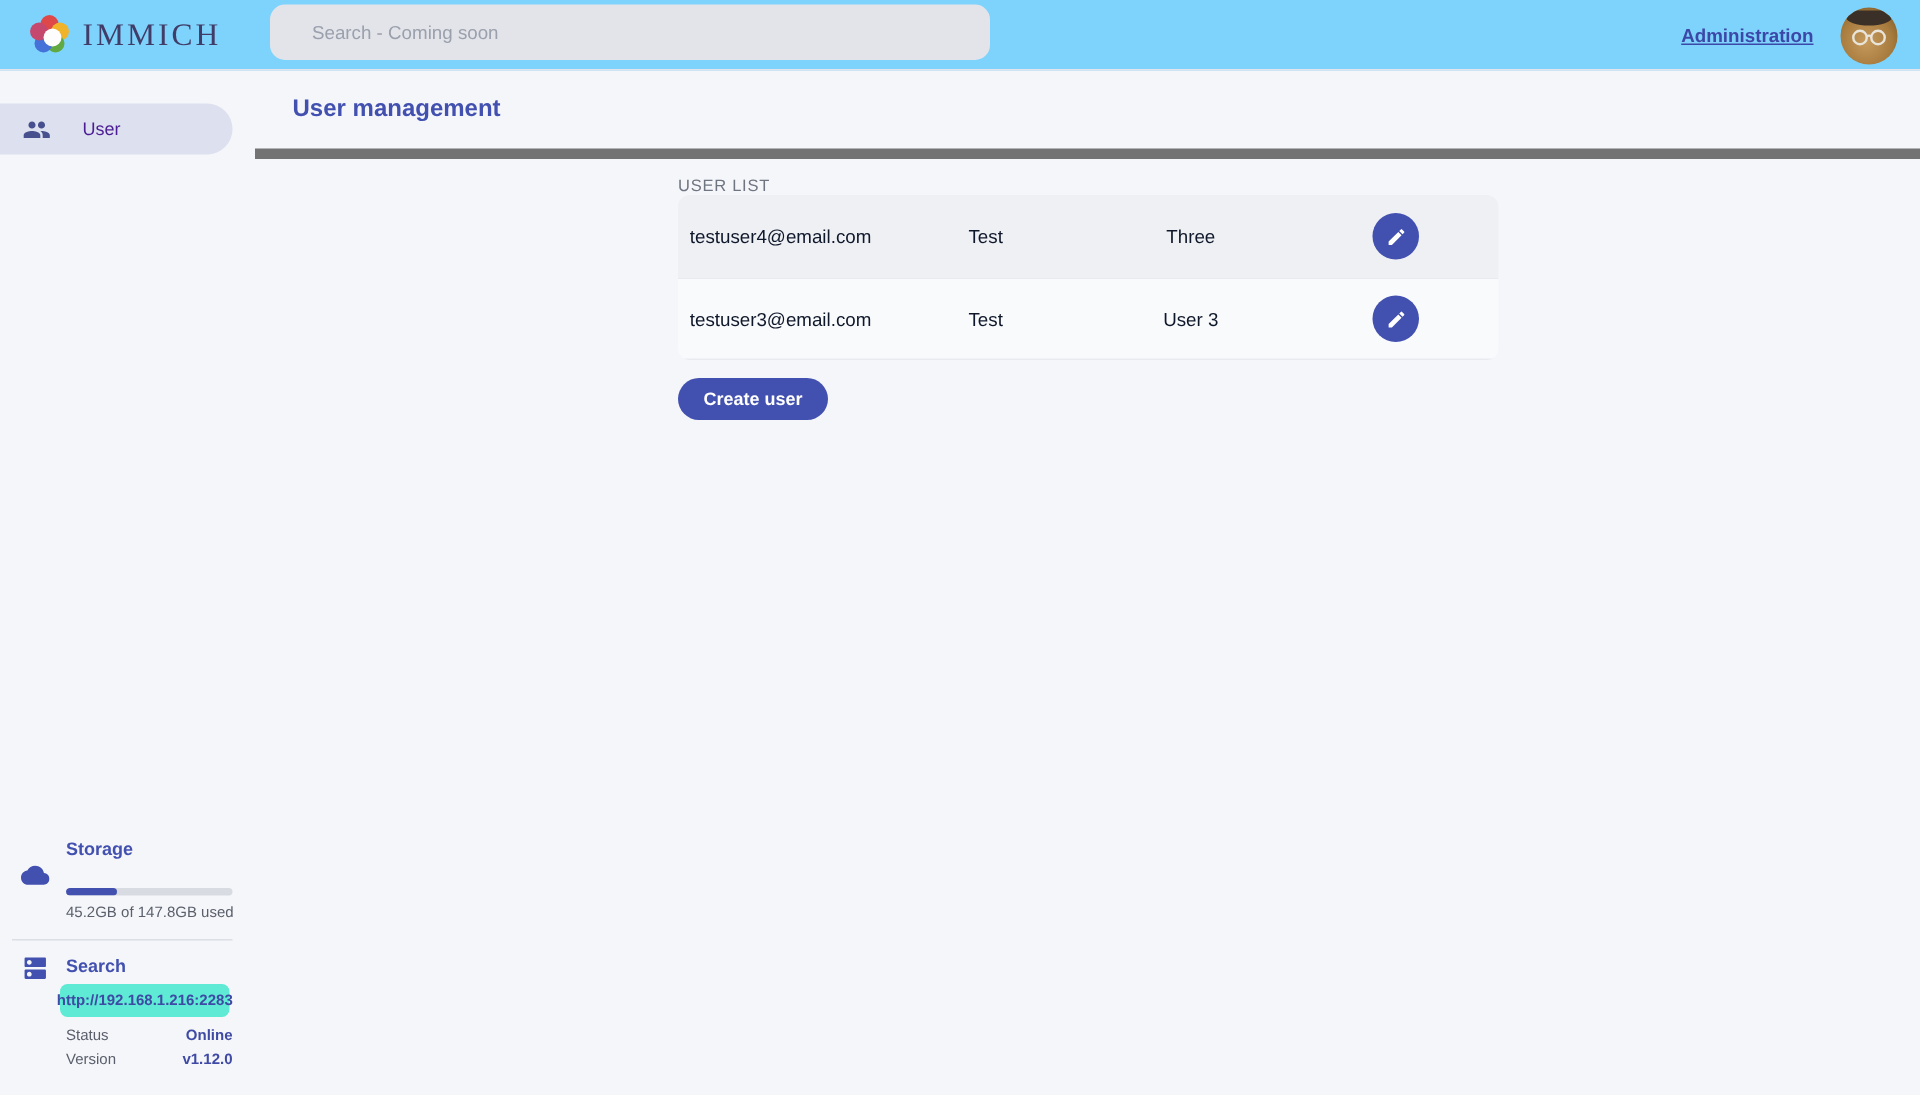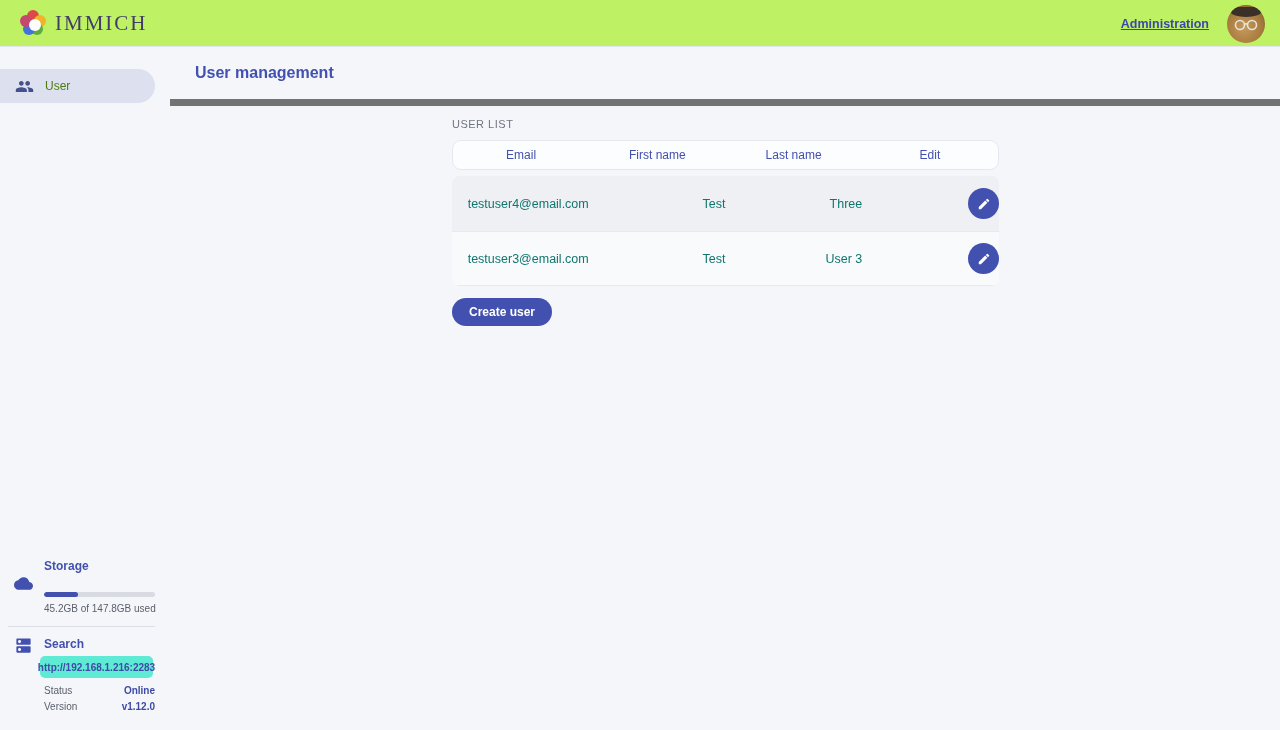--- a/index.html
+++ b/index.html
@@ -1,20 +1,20 @@
 <!DOCTYPE html>
 <html><head>
 <meta charset="utf-8">
 <style>
   * { margin:0; padding:0; box-sizing:border-box; }
   html,body { width:1280px; height:730px; overflow:hidden;
     font-family:"Liberation Sans", sans-serif; background:#f5f6fa; }
 
   
-  .topbar { position:relative; height:47px; background:#bef264;
+  .topbar { position:relative; height:47px; background:#7dd3fc;
     border-bottom:1px solid #e2e4ee; }
   .logo-group { position:absolute; left:20px; top:10px; display:flex; align-items:center; gap:9px; }
   .flower { position:relative; width:26px; height:26px; }
   .flower span { position:absolute; width:12px; height:12px; border-radius:50%; }
   .petal-top    { left:7px;  top:0;    background:#de4848; }
   .petal-right  { left:14px; top:5px;  background:#f0b32a; }
   .petal-br     { left:11px; top:13px; background:#61aa43; }
   .petal-bl     { left:3px;  top:13px; background:#4472d8; }
   .petal-left   { left:0;    top:5px;  background:#c5486e; }
   .flower-center{ left:9px;  top:9px;  width:8px; height:8px; background:#fdfdfd; }
@@ -39,21 +39,21 @@
   
   .page { display:flex; height:683px; }
   .sidebar { position:relative; width:170px; flex:none; }
   .content { flex:1; }
 
   
   .nav-item { position:absolute; left:0; top:22px; width:155px; height:34px;
     background:#dde0ee; border-radius:0 17px 17px 0;
     display:flex; align-items:center; cursor:pointer; }
   .nav-item .nav-icon { margin-left:15px; display:flex; }
-  .nav-item .nav-label { margin-left:11px; font-size:12px; color:#4d7c0f; }
+  .nav-item .nav-label { margin-left:21px; font-size:12px; color:#4c1d95; }
 
   .side-bottom-label { position:absolute; left:44px; font-size:12px; font-weight:700; color:#4250af; }
   .side-icon { position:absolute; left:14px; display:flex; }
 
   .progress-track { position:absolute; left:44px; top:545px; width:111px; height:5px;
     border-radius:3px; background:#d9dbe3; overflow:hidden; }
   .progress-fill { height:100%; background:#4250af; border-radius:3px; }
   .usage-text { position:absolute; left:44px; top:556px; font-size:10px; color:#5a5f6b; }
 
   .side-divider { position:absolute; left:8px; top:579px; width:147px; height:1px; background:#dcdee6; }
@@ -64,32 +64,32 @@
   .kv-row { position:absolute; left:44px; width:111px; display:flex; justify-content:space-between; }
   .kv-key { font-size:10px; color:#5a5f6b; }
   .kv-val { font-size:10px; font-weight:700; color:#3f4aa5; }
 
   
   .content-header { height:59px; border-bottom:7px solid #737373;
     display:flex; align-items:center; padding-left:25px; }
   .page-title { font-size:16px; font-weight:600; color:#4250af; }
 
   .content-body { padding:12px 0 0 282px; }
-  .section-label { font-size:11px; letter-spacing:0.5px; color:#707582; margin-bottom:10px; }
+  .section-label { font-size:11px; letter-spacing:0.5px; color:#707582; }
 
   .user-table { width:547px; }
   .table-header { height:30px; background:#fcfdfe; border:1px solid #e6e8ef;
     border-radius:9px; display:flex; align-items:center; margin-bottom:6px; }
   .table-header .th { flex:1; text-align:center; font-size:12px; font-weight:500; color:#4250af; }
 
   .table-rows { border-radius:8px; overflow:hidden; }
   .table-row { height:55px; display:flex; align-items:center; }
   .table-row:nth-child(odd)  { background:#eef0f4; }
   .table-row:nth-child(even) { background:#f9fafc; border-top:1px solid #e8eaef; border-bottom:1px solid #e8eaef; }
-  .table-row .td { flex:1; text-align:right; font-size:12.5px; color:#0f766e; }
+  .table-row .td { flex:1; text-align:center; font-size:12.5px; color:#0f172a; }
   .edit-btn { width:31px; height:31px; border-radius:50%; border:none; background:#4250af;
     display:inline-flex; align-items:center; justify-content:center; cursor:pointer; }
 
   .create-btn { margin-top:12px; height:28px; padding:0 17px; border:none; border-radius:14px;
     background:#4250af; color:#ffffff; font-size:12px; font-weight:700; cursor:pointer;
     font-family:"Liberation Sans", sans-serif; }
 </style>
 </head>
 <body>
 
@@ -99,20 +99,21 @@
       <span class="petal-top"></span>
         <span class="petal-right"></span>
         <span class="petal-br"></span>
       <span class="petal-bl"></span>
         <span class="petal-left"></span>
         <span class="flower-center"></span>
     </div>
     <div class="logotype">IMMICH</div>
   </div>
 
+  <input class="searchbar" disabled="" placeholder="Search - Coming soon" style="">
 
   <div class="topbar-right">
     <span class="admin-link">Administration</span>
     <div class="avatar">
       <svg width="26" height="12" viewBox="0 0 26 12">
         <circle cx="7" cy="6" r="4.5" fill="none" stroke="#e8e4da" stroke-width="1.6"></circle>
         <circle cx="19" cy="6" r="4.5" fill="none" stroke="#e8e4da" stroke-width="1.6"></circle>
         <path d="M11.5 5.5 Q13 4 14.5 5.5" fill="none" stroke="#e8e4da" stroke-width="1.4"></path>
       </svg>
     </div>
@@ -163,26 +164,20 @@
 
   <div class="content">
     <div class="content-header">
       <span class="page-title">User management</span>
     </div>
 
     <div class="content-body">
       <div class="section-label">USER LIST</div>
 
       <div class="user-table">
-        <div class="table-header">
-          <span class="th">Email</span>
-          <span class="th">First name</span>
-          <span class="th">Last name</span>
-          <span class="th">Edit</span>
-        </div>
 
         <div class="table-rows">
           <div class="table-row">
             <span class="td">testuser4@email.com</span>
             <span class="td">Test</span>
             <span class="td">Three</span>
             <span class="td">
               <button class="edit-btn">
                 <svg width="14" height="14" viewBox="0 0 24 24" fill="#ffffff">
                   <path d="M3 17.25V21h3.75L17.81 9.94l-3.75-3.75L3 17.25zM20.71 7.04c.39-.39.39-1.02 0-1.41l-2.34-2.34a1 1 0 0 0-1.41 0l-1.83 1.83 3.75 3.75 1.83-1.83z"></path>

